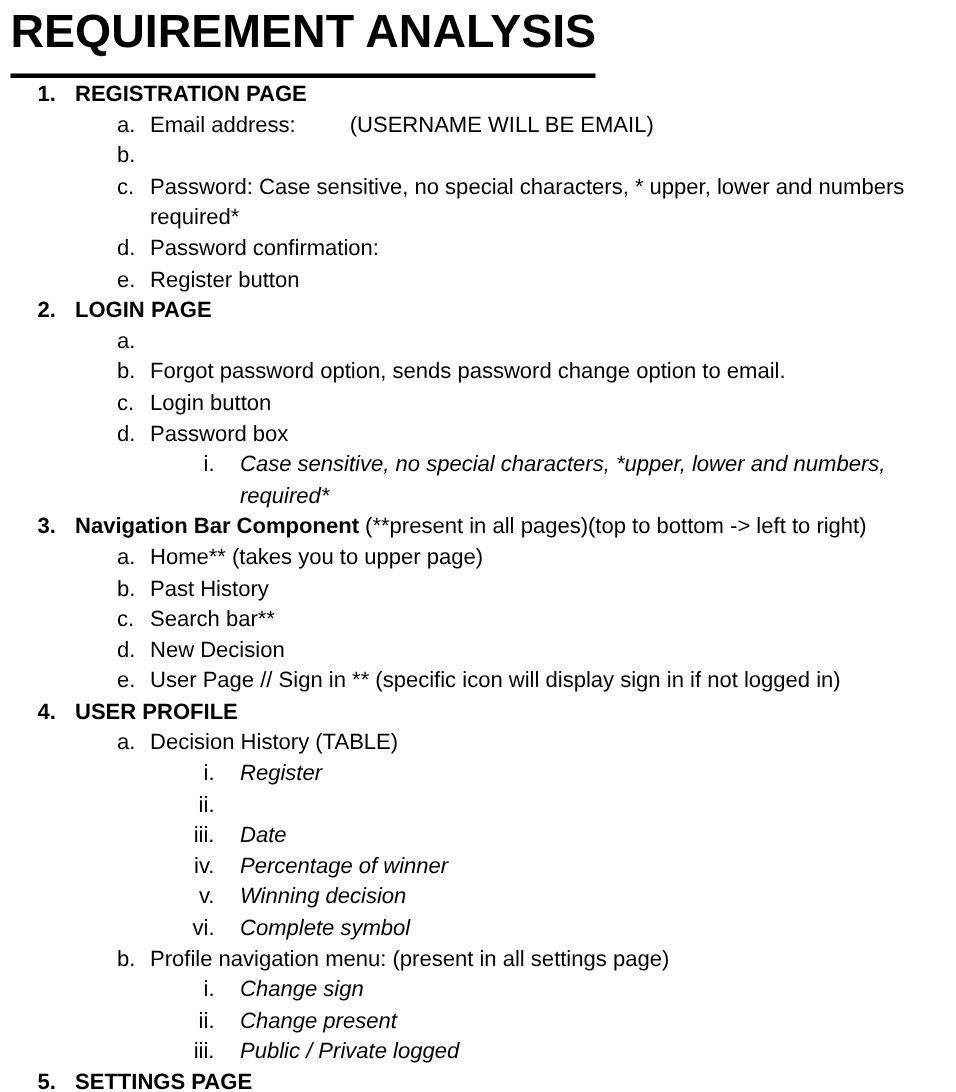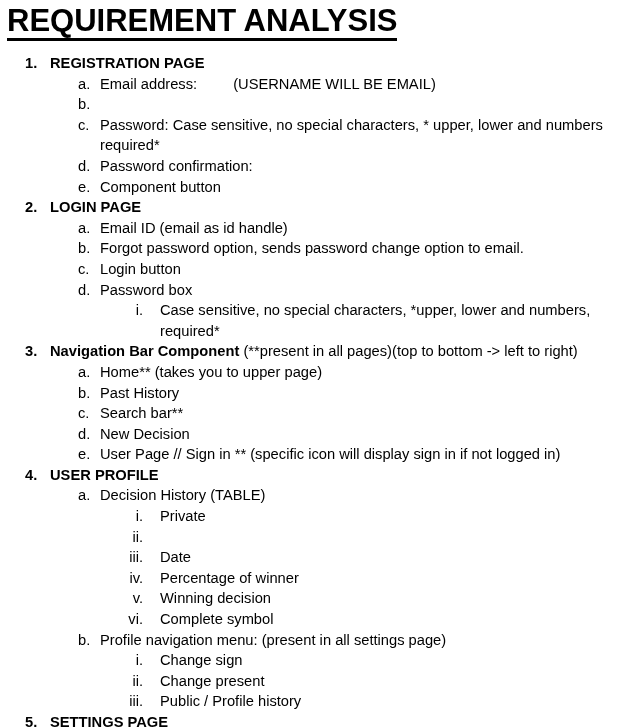--- a/index.html
+++ b/index.html
@@ -19,21 +19,21 @@
   }
   h1.title {
     margin: 0 0 0 7px;
     font-size: 31px;
     line-height: 34px;
     font-weight: bold;
     white-space: nowrap;
   }
   h1.title .u {
     border-bottom: 3px solid #000;
-    padding-bottom: 0;
+    padding-bottom: 11px;
   }
   .outline {
     margin-top: 15px;
     font-size: 14.7px;
     line-height: 20.6px;
   }
   .row {
     display: flex;
     align-items: flex-start;
   }
@@ -46,21 +46,21 @@
     min-width: 0;
   }
   
   .l1 .marker { margin-left: 25px; width: 25px; font-weight: bold; }
   .l1 .text   { font-weight: bold; }
   .l1 .text .note { font-weight: normal; }
   
   .l2 .marker { margin-left: 78px; width: 22px; }
   
   .l3 .marker { margin-left: 110px; width: 33px; text-align: right; }
-  .l3 .text   { margin-left: 17px; }
+  .l3 .text   { margin-left: 17px; font-style: italic; }
   .tab-gap {
     display: inline-block;
     width: 36px;
   }
 </style>
 </head>
 <body>
 
 <div class="doc">
   <h1 class="title"><span class="u">REQUIREMENT ANALYSIS</span></h1>
@@ -79,29 +79,28 @@
       <div class="row l2">
         <span class="marker">c.</span>
         <span class="text"><span>Password: Case sensitive, no special characters, * upper, lower and numbers required*</span></span>
       </div>
       <div class="row l2">
         <span class="marker">d.</span>
         <span class="text"><span>Password confirmation:</span></span>
       </div>
       <div class="row l2">
         <span class="marker">e.</span>
-        <span class="text"><span>Component button</span></span>
+        <span class="text"><span>Register button</span></span>
       </div>
       <div class="row l1">
         <span class="marker">2.</span>
         <span class="text"><span>LOGIN PAGE</span></span>
       </div>
       <div class="row l2">
         <span class="marker">a.</span>
-        <span class="text"><span>Email ID (email as id handle)</span></span>
       </div>
       <div class="row l2">
         <span class="marker">b.</span>
         <span class="text"><span>Forgot password option, sends password change option to email.</span></span>
       </div>
       <div class="row l2">
         <span class="marker">c.</span>
         <span class="text"><span>Login button</span></span>
       </div>
       <div class="row l2">
@@ -139,21 +138,21 @@
       <div class="row l1">
         <span class="marker">4.</span>
         <span class="text"><span>USER PROFILE</span></span>
       </div>
       <div class="row l2">
         <span class="marker">a.</span>
         <span class="text"><span>Decision History (TABLE)</span></span>
       </div>
       <div class="row l3">
         <span class="marker">i.</span>
-        <span class="text">Private</span>
+        <span class="text">Register</span>
       </div>
       <div class="row l3">
         <span class="marker">ii.</span>
       </div>
       <div class="row l3">
         <span class="marker">iii.</span>
         <span class="text">Date</span>
       </div>
       <div class="row l3">
         <span class="marker">iv.</span>
@@ -174,20 +173,20 @@
       <div class="row l3">
         <span class="marker">i.</span>
         <span class="text">Change sign</span>
       </div>
       <div class="row l3">
         <span class="marker">ii.</span>
         <span class="text">Change present</span>
       </div>
       <div class="row l3">
         <span class="marker">iii.</span>
-        <span class="text">Public / Profile history</span>
+        <span class="text">Public / Private logged</span>
       </div>
       <div class="row l1">
         <span class="marker">5.</span>
         <span class="text"><span>SETTINGS PAGE</span></span>
       </div>
     </div>
 </div>
 
 </body></html>

